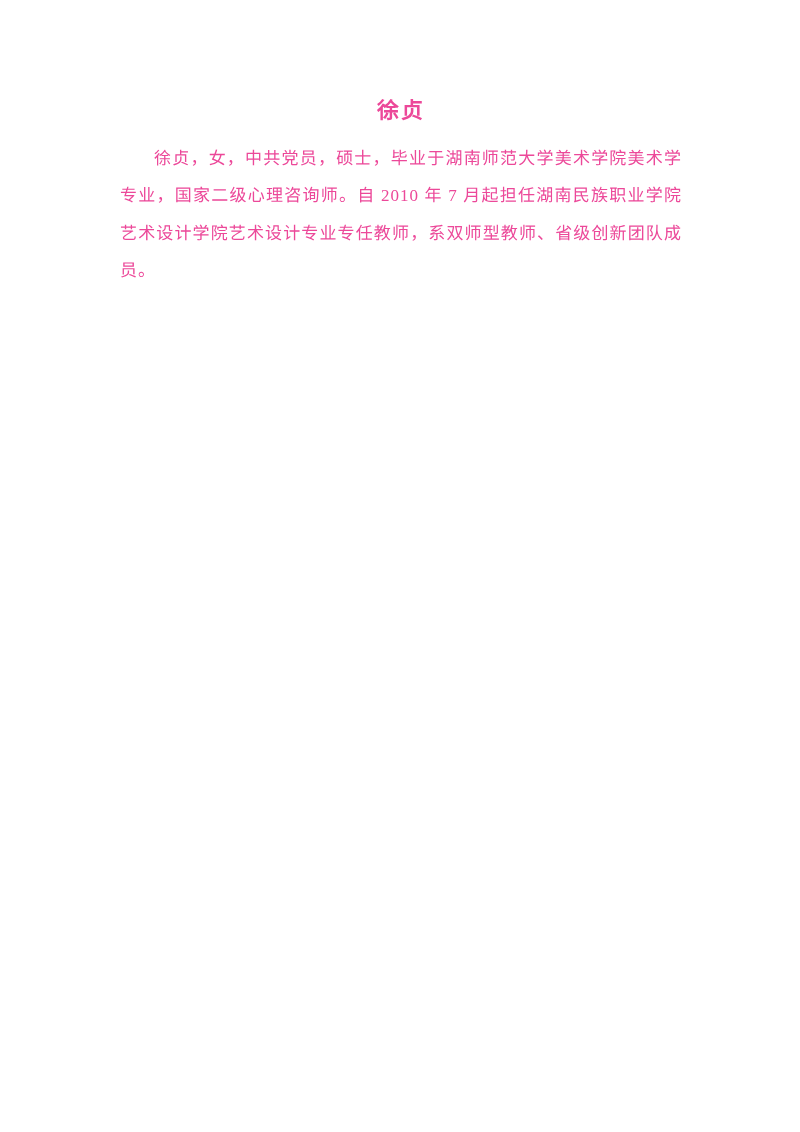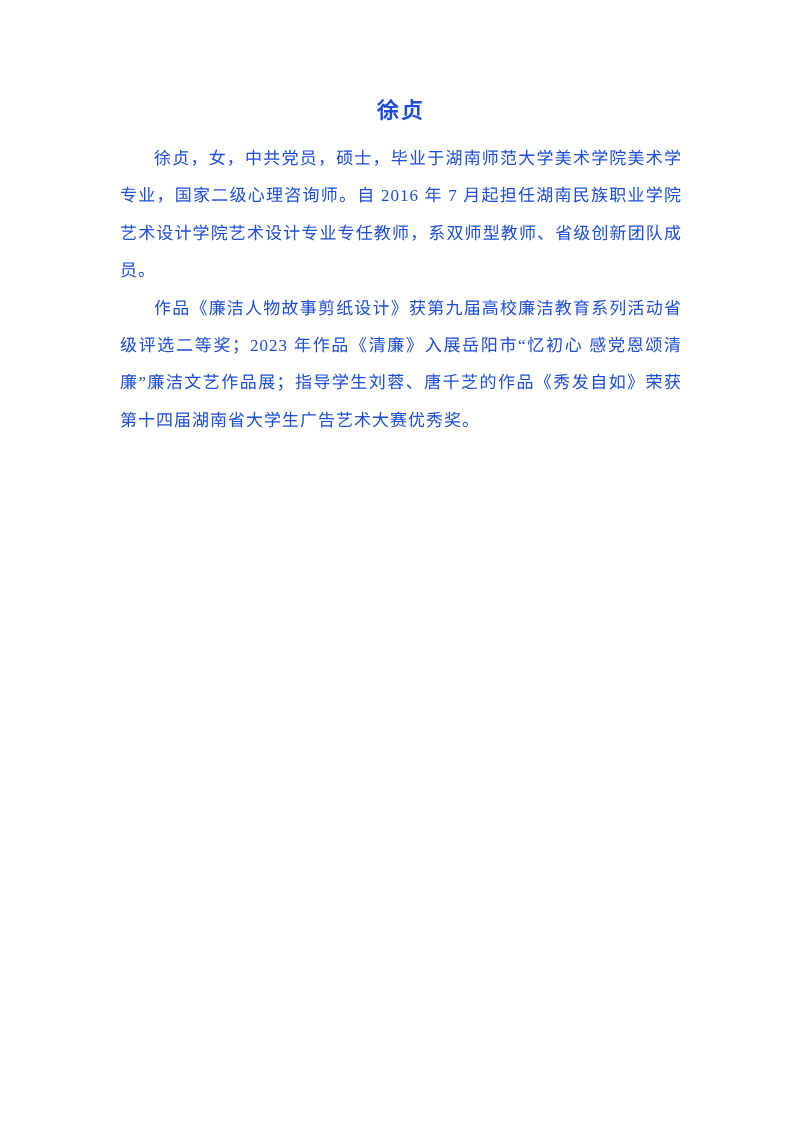--- a/index.html
+++ b/index.html
@@ -7,21 +7,21 @@
     padding: 0;
     background: #ffffff;
   }
   .page {
     position: relative;
     width: 800px;
     height: 1132px;
     box-sizing: border-box;
     margin: 0 auto;
     background: #ffffff;
-    color: #1d4ed8;
+    color: #ec4899;
     font-family: "Liberation Serif", "DejaVu Serif", serif;
     padding: 94px 118px 40px 120px;
     overflow: hidden;
   }
   .doc-title {
     margin: 0 0 12px 0;
     text-align: center;
     font-size: 22px;
     font-weight: 700;
     line-height: 34px;
@@ -36,15 +36,14 @@
     text-justify: inter-ideograph;
     text-indent: 2em;
     word-break: break-all;
   }
 </style>
 </head>
 <body>
 
 <div class="page">
   <h1 class="doc-title">徐贞</h1>
-  <p class="para">徐贞，女，中共党员，硕士，毕业于湖南师范大学美术学院美术学专业，国家二级心理咨询师。自 2016 年 7 月起担任湖南民族职业学院艺术设计学院艺术设计专业专任教师，系双师型教师、省级创新团队成员。</p>
-  <p class="para">作品《廉洁人物故事剪纸设计》获第九届高校廉洁教育系列活动省级评选二等奖；2023 年作品《清廉》入展岳阳市“忆初心 感党恩颂清廉”廉洁文艺作品展；指导学生刘蓉、唐千芝的作品《秀发自如》荣获第十四届湖南省大学生广告艺术大赛优秀奖。</p>
+  <p class="para">徐贞，女，中共党员，硕士，毕业于湖南师范大学美术学院美术学专业，国家二级心理咨询师。自 2010 年 7 月起担任湖南民族职业学院艺术设计学院艺术设计专业专任教师，系双师型教师、省级创新团队成员。</p>
 </div>
 
 </body></html>

